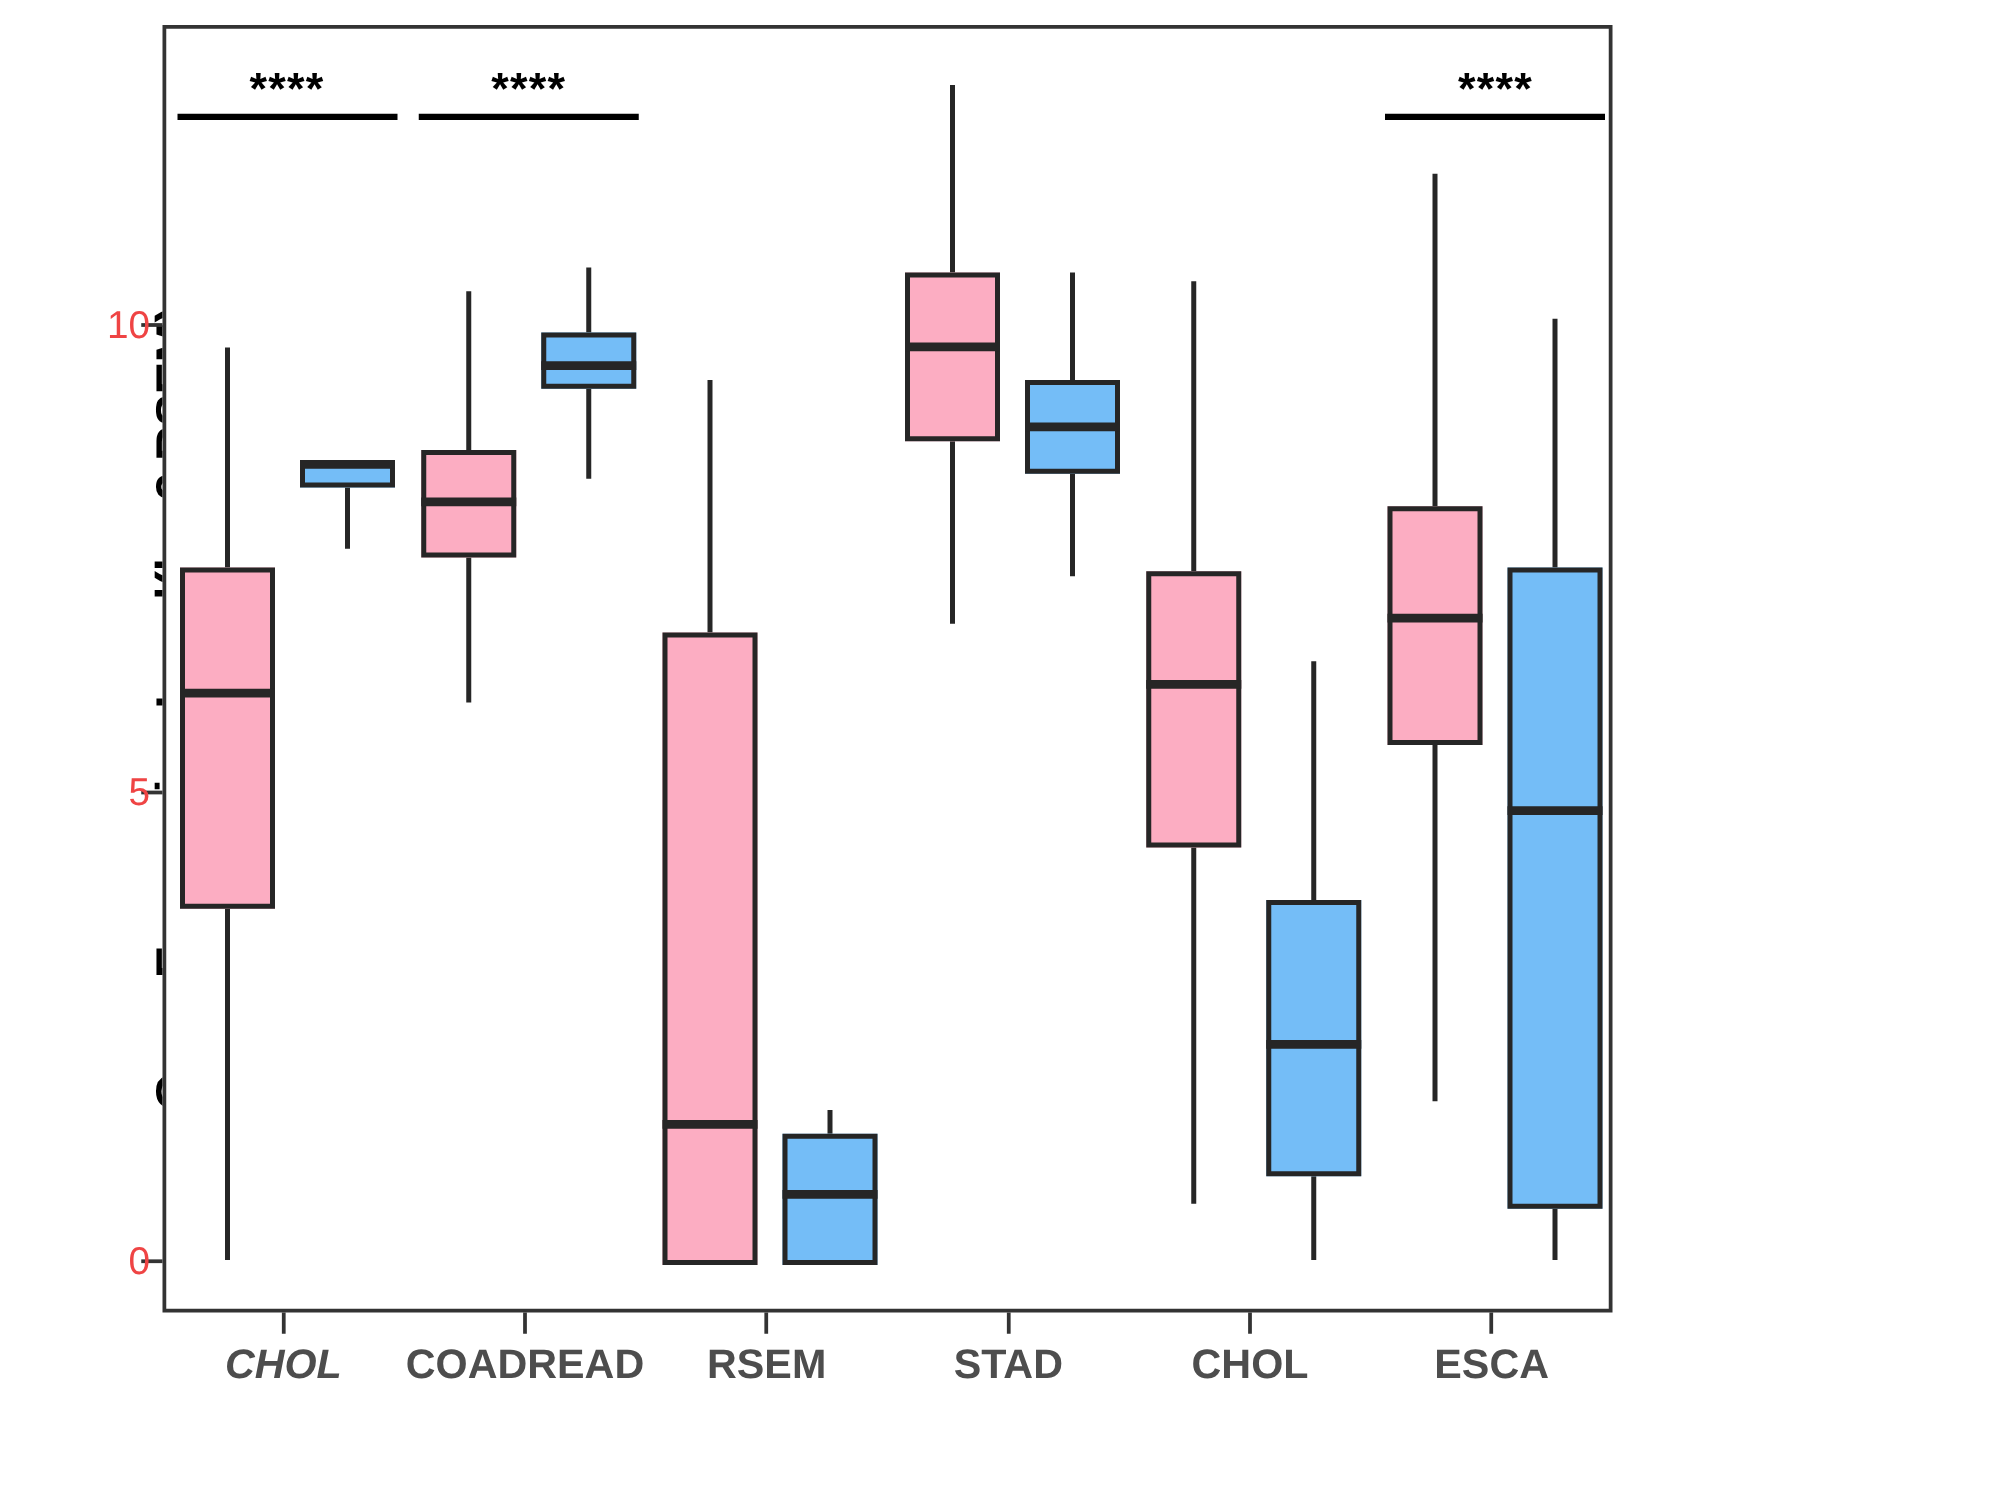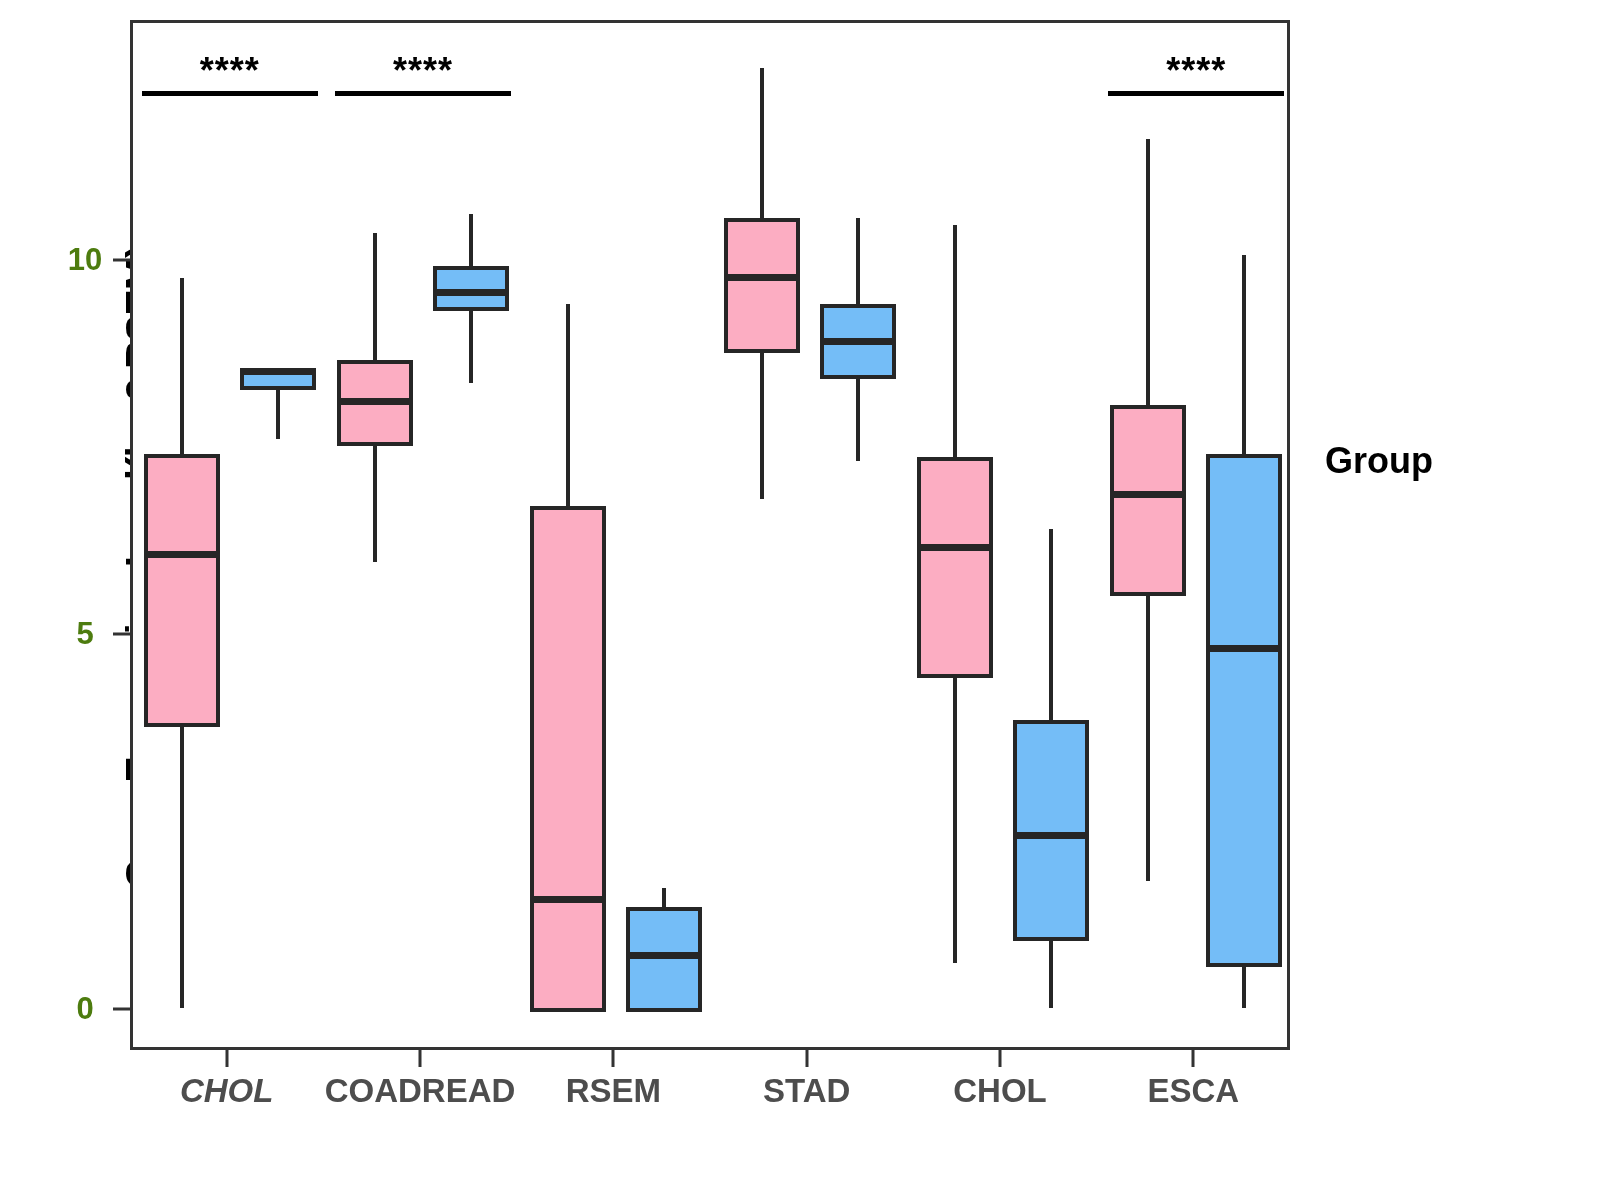--- a/index.html
+++ b/index.html
@@ -55,25 +55,25 @@
     position: absolute;
     left: 0; top: 0;
     width: 100%;
     height: 100%;
   }
 
   
   .ytick-label {
     position: absolute;
     right: 1480px;
-    text-align: center;
+    text-align: right;
     width: 70px;
     font-size: 31px;
-    font-weight: bold;
-    color: #4d7c0f;
+    font-weight: normal;
+    color: #ef4444;
     transform: translateY(-50%);
   }
   .ytick-mark {
     position: absolute;
     left: 113px;
     width: 17px;
     height: 3px;
     background: #333333;
     transform: translateY(-50%);
   }
@@ -280,21 +280,20 @@
         <div class="sig-bar" style="left: 202px; width: 176px; top: 68px;"></div>
         <div class="sig-stars" style="left: 290px; top: 30px;">****</div>
         <div class="sig-bar" style="left: 975.333px; width: 176px; top: 68px;"></div>
         <div class="sig-stars" style="left: 1063.33px; top: 30px;">****</div>
       </div>
   </div>
 
   <div id="axes-decor"></div>
 
   <div id="legend">
-    <div class="legend-title">Group</div>
   </div>
 
 <div class="ytick-mark" style="top: 1008.8px;"></div>
     <div class="ytick-label" style="top: 1008.8px;">0</div>
     <div class="ytick-mark" style="top: 634.255px;"></div>
     <div class="ytick-label" style="top: 634.255px;">5</div>
     <div class="ytick-mark" style="top: 259.709px;"></div>
     <div class="ytick-label" style="top: 259.709px;">10</div>
     <div class="xtick-mark" style="left: 226.667px;"></div>
     <div class="xtick-label" style="left: 226.667px; font-style: italic;">CHOL</div>

